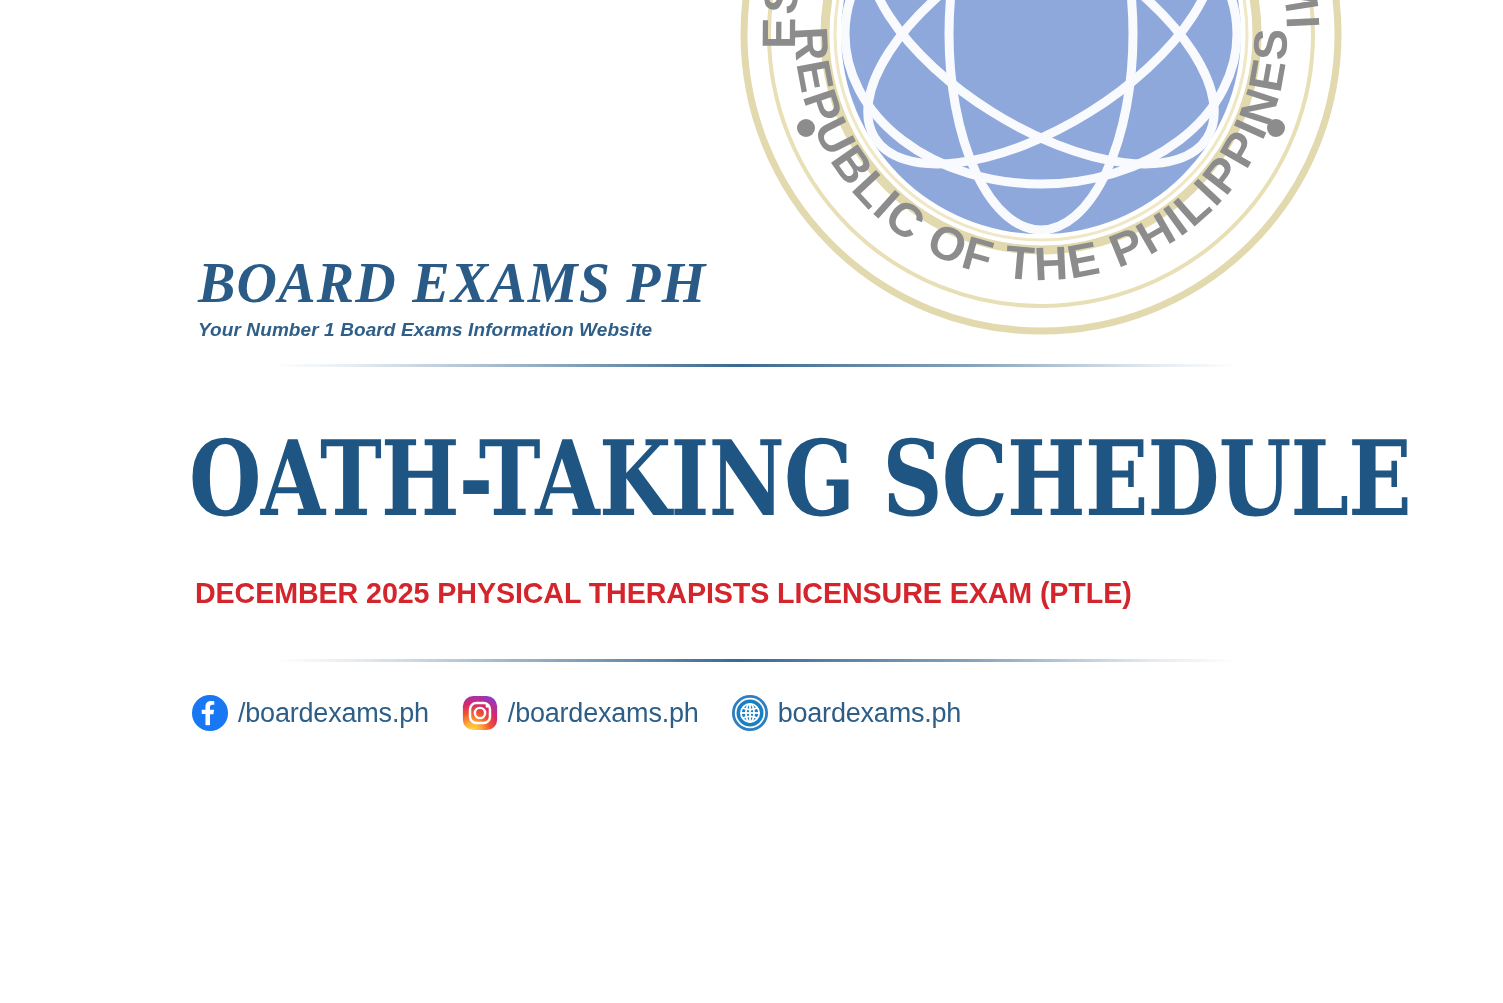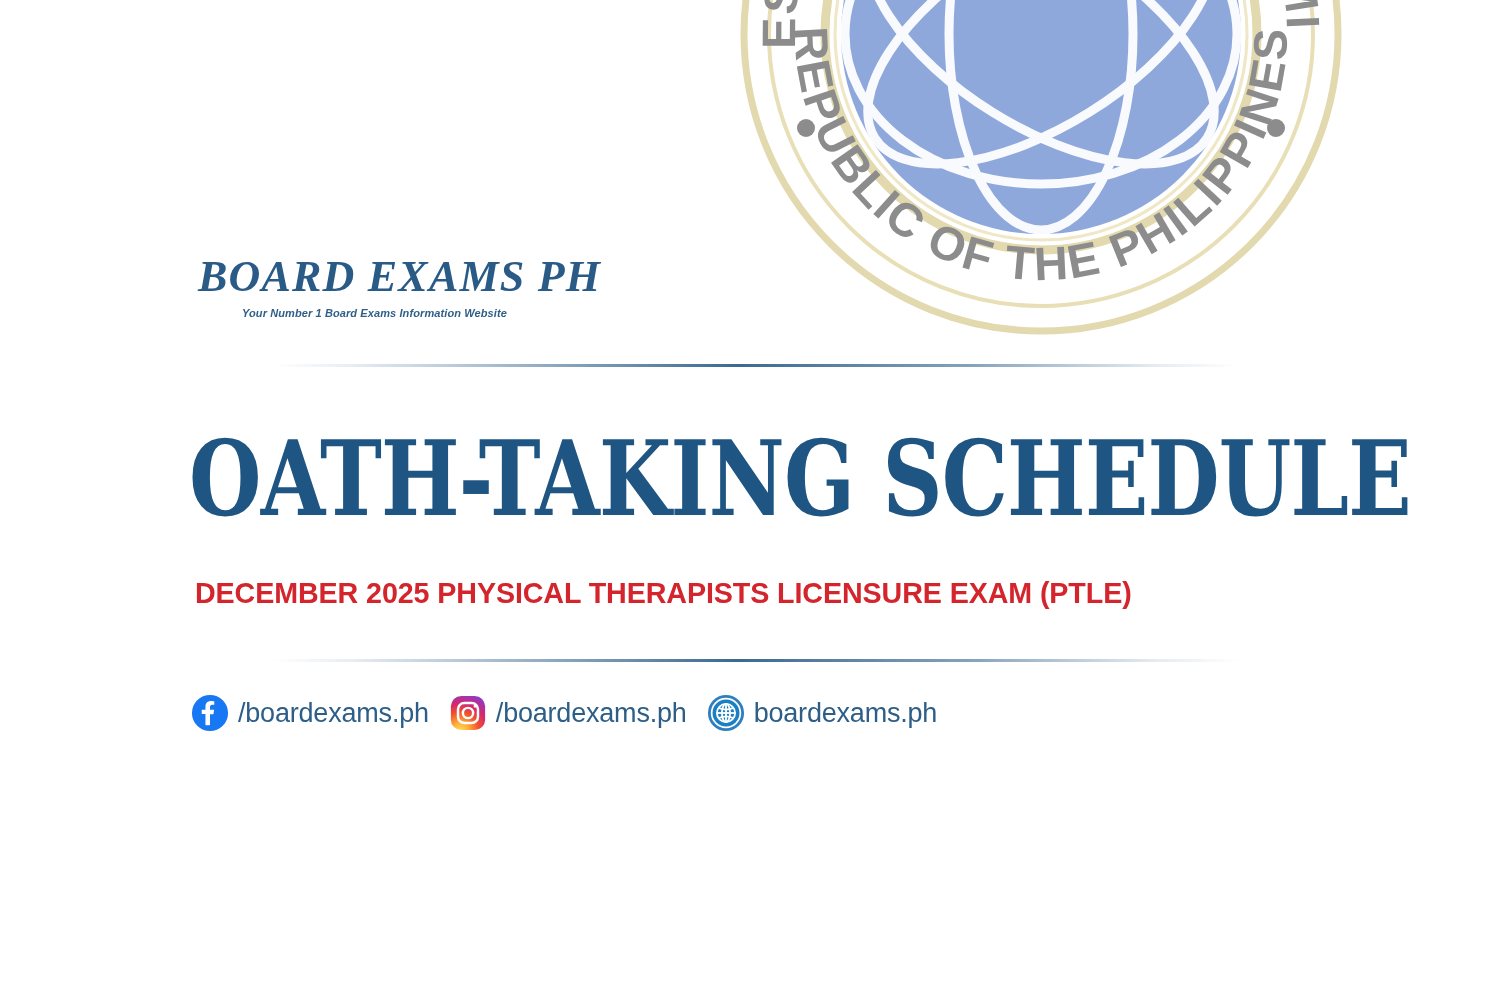--- a/index.html
+++ b/index.html
@@ -36,36 +36,35 @@
   .brand {
     position: absolute;
     left: 198px;
     top: 255px;
     width: 700px;
   }
   .brand-name {
     font-family: "Liberation Serif", "DejaVu Serif", serif;
     font-style: italic;
     font-weight: 700;
-    font-size: 44px;
+    font-size: 56px;
     letter-spacing: 1.2px;
     color: #2a5b87;
     line-height: 1.0;
     white-space: nowrap;
   }
   .brand-tagline {
     margin-top: 8px;
     font-family: "Liberation Sans", sans-serif;
     font-style: italic;
     font-weight: 600;
-    font-size: 11px;
+    font-size: 19px;
     letter-spacing: 0.1px;
     color: #2f5f88;
     white-space: nowrap;
-    margin-left: 44px;
   }
 
   
   .divider {
     position: absolute;
     left: 272px;
     width: 967px;
     height: 3px;
     background: linear-gradient(to right,
         rgba(31,85,130,0.00) 0%,
@@ -114,21 +113,21 @@
     transform-origin: left center;
   }
 
   
   .social-bar {
     position: absolute;
     left: 191px;
     top: 694px;
     display: flex;
     align-items: center;
-    gap: 0px;
+    gap: 12px;
     justify-content: space-between;
   }
   .social-item {
     display: flex;
     align-items: center;
     margin-right: 20px;
   }
   .social-item:last-child { margin-right: 0; }
   .social-icon {
     width: 38px;

